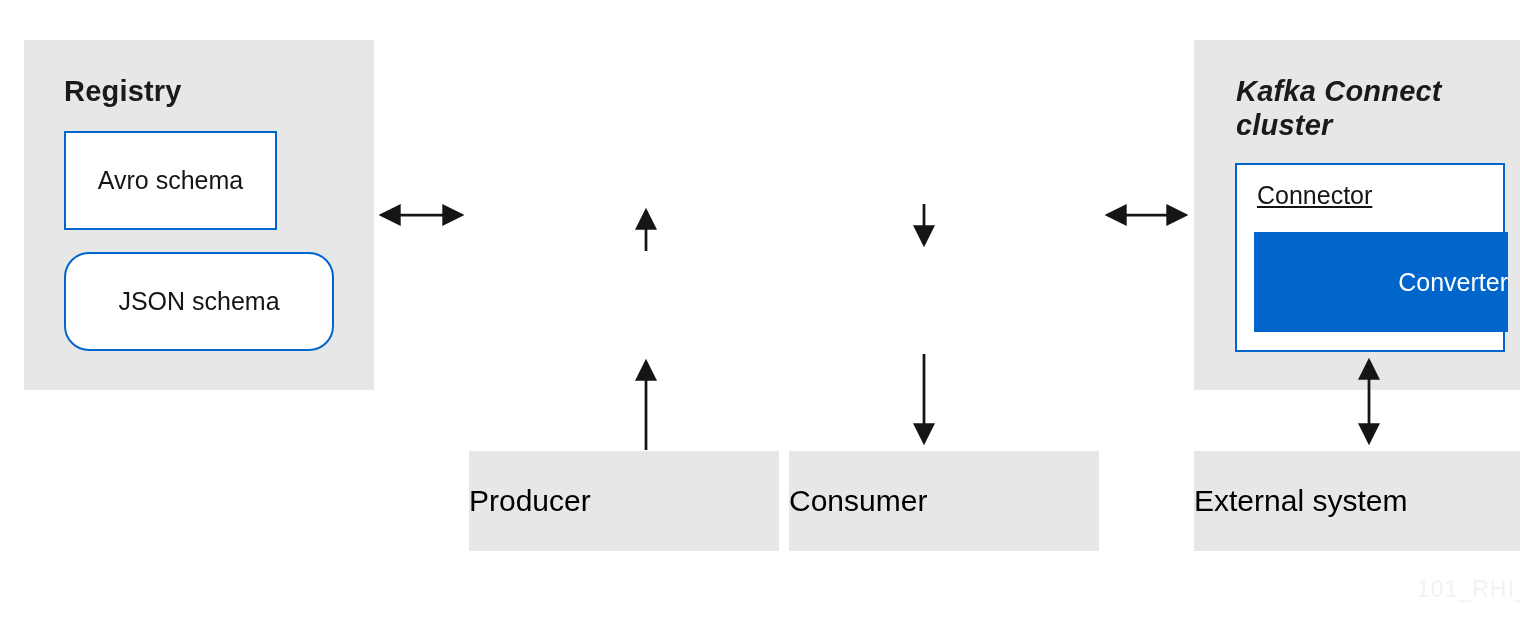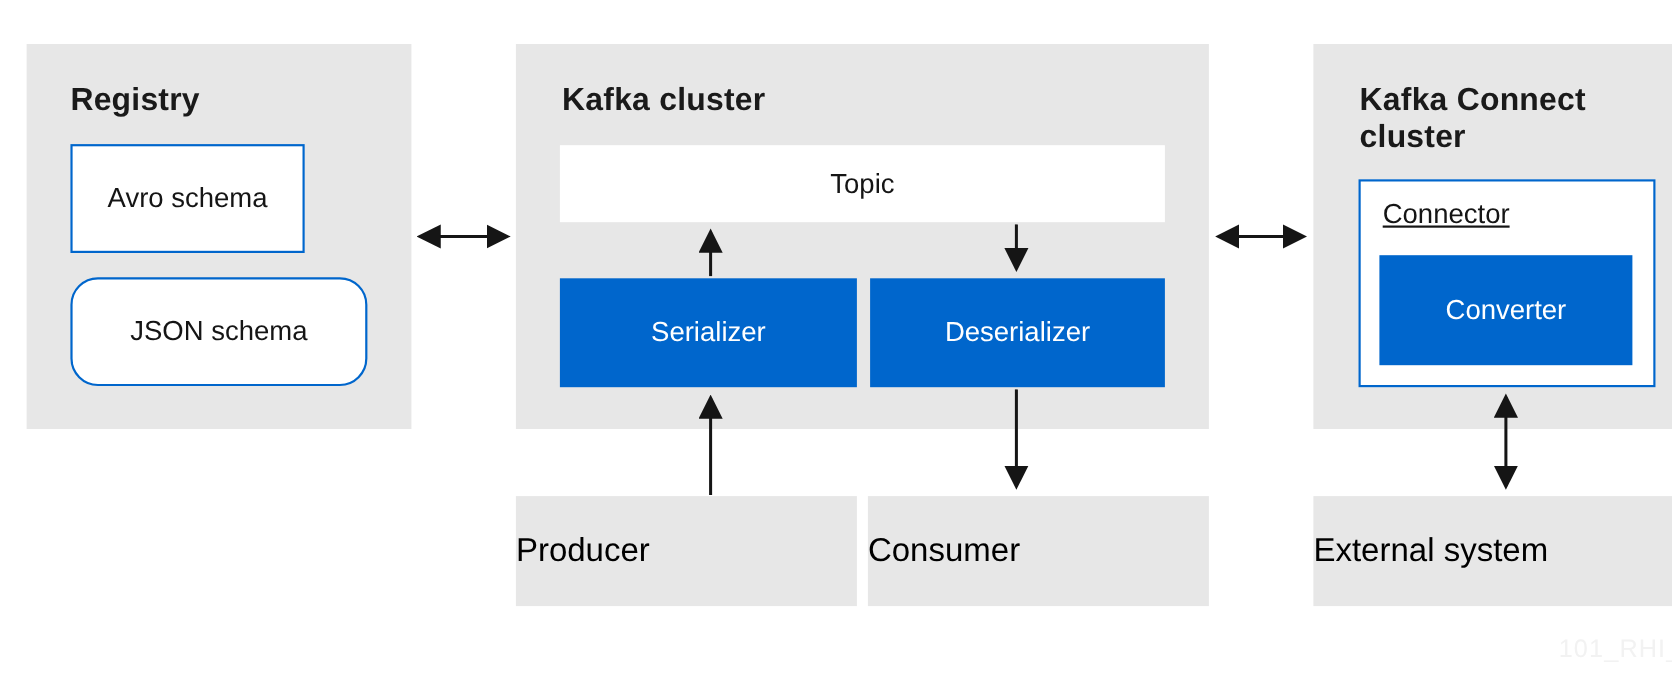--- a/index.html
+++ b/index.html
@@ -84,38 +84,26 @@
   <div class="panel" style="left:0px; top:40px; width:350px; height:350px;">
     <div class="panel-title" style="left:40px; top:34px;">Registry</div>
     <div class="box white-fill blue-outline" style="left:40px; top:91px; width:213px; height:99px;">
       <span>Avro schema</span>
     </div>
     <div class="box white-fill blue-outline" style="left:40px; top:212px; width:270px; height:99px;border-radius:25px;">
       <span>JSON schema</span>
     </div>
   </div>
 
-  <div class="panel" style="left:445px; top:40px; width:630px; height:350px;">
-    <div class="panel-title" style="left:42px; top:34px;">Kafka cluster</div>
-    <div class="box white-fill" style="left:40px; top:92px; width:550px; height:70px;">
-      <span>Topic</span>
-    </div>
-    <div class="box blue-fill" style="left:40px; top:213px; width:270px; height:99px;">
-      <span>Serializer</span>
-    </div>
-    <div class="box blue-fill" style="left:322px; top:213px; width:268px; height:99px;">
-      <span>Deserializer</span>
-    </div>
-  </div>
 
   <div class="panel" style="left:1170px; top:40px; width:350px; height:350px;">
-    <div class="panel-title" style="left:42px; top:34px; width:250px;">Kafka Connect cluster</div>
+    <div class="panel-title" style="left:42px; top:34px; width:250px;font-style:italic;">Kafka Connect cluster</div>
     <div class="box white-fill blue-outline" style="left:41px; top:123px; width:270px; height:189px; display:block;">
       <div class="connector-label">Connector</div>
-      <div class="box blue-fill" style="left:17px; top:67px; width:230px; height:100px;">
+      <div class="box blue-fill" style="left:17px; top:67px; width:254px; height:100px;justify-content:flex-end;">
         <span>Converter</span>
       </div>
     </div>
   </div>
 
   <div class="gray-node" style="left:445px; top:451px; width:310px; height:100px;">
     <span>Producer</span>
   </div>
   <div class="gray-node" style="left:765px; top:451px; width:310px; height:100px;">
     <span>Consumer</span>

